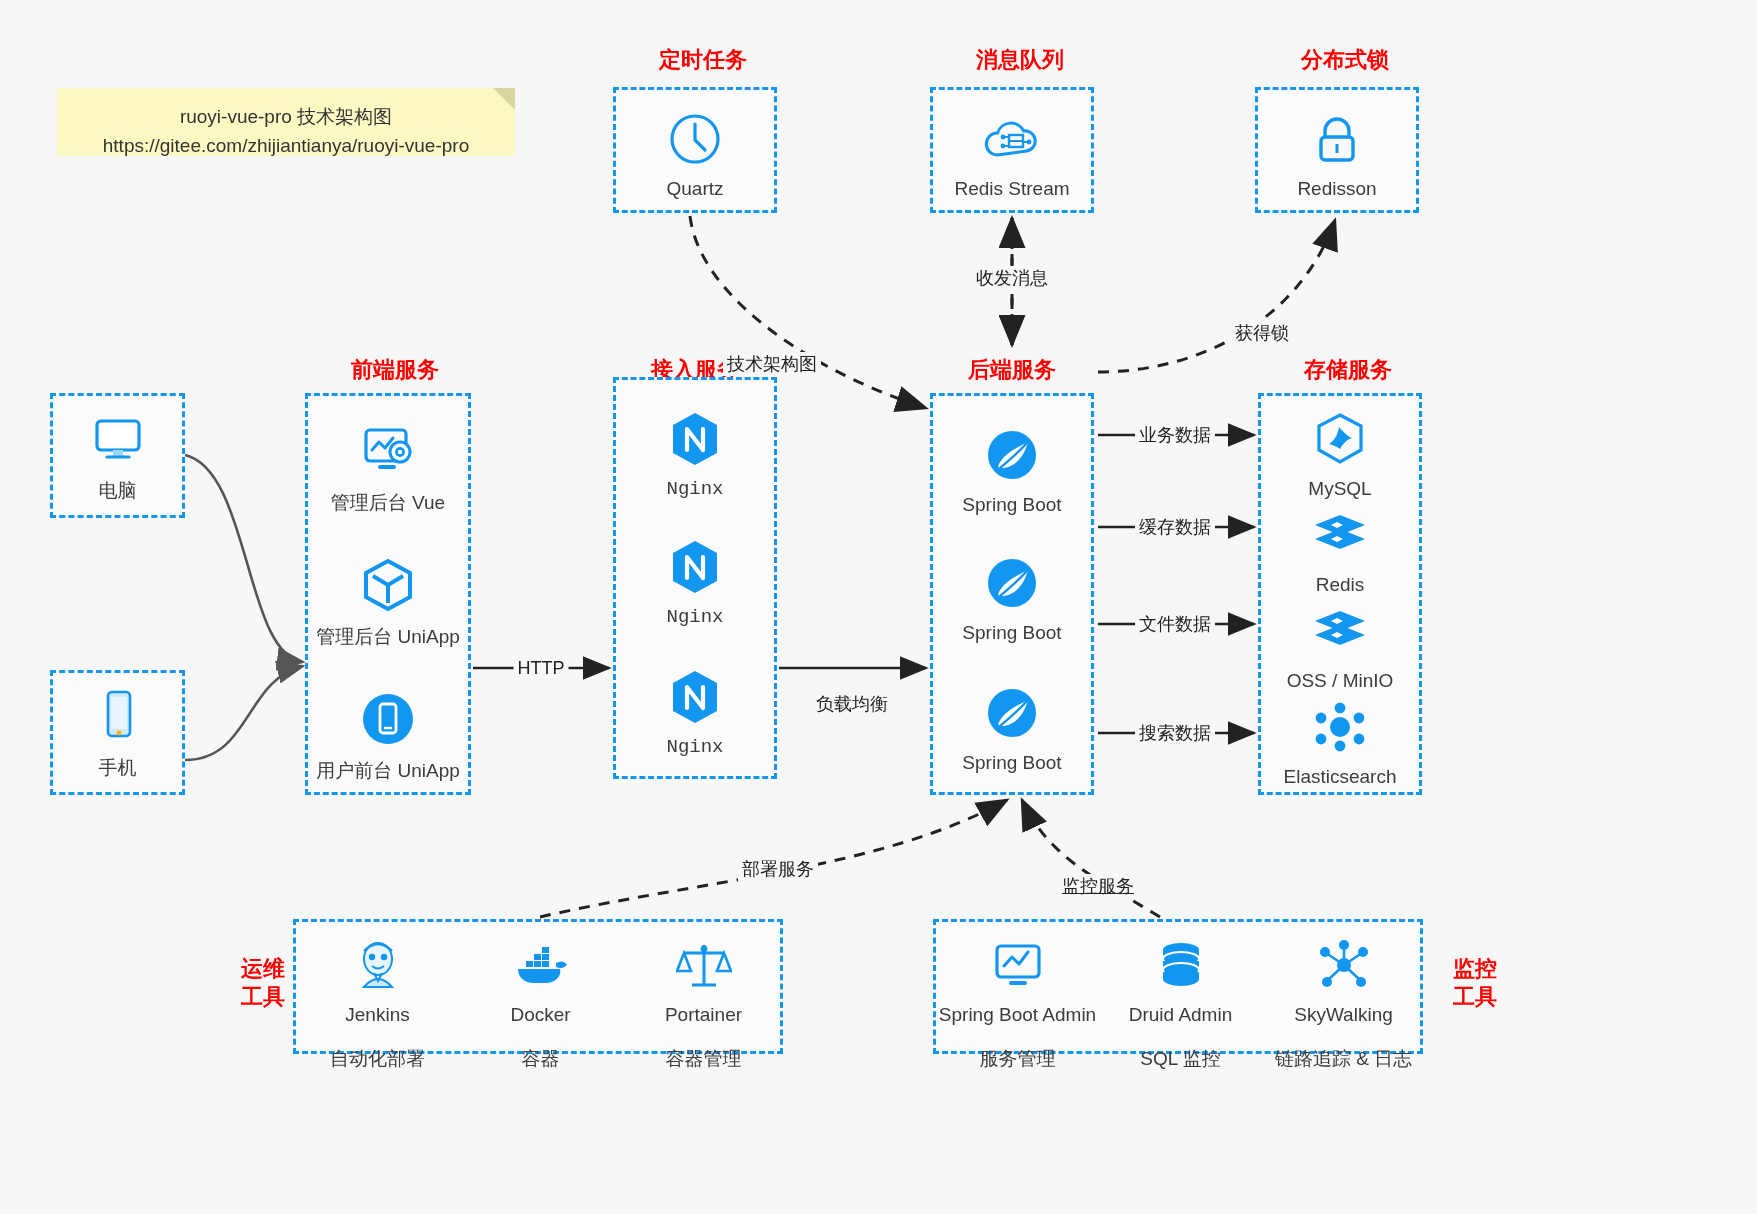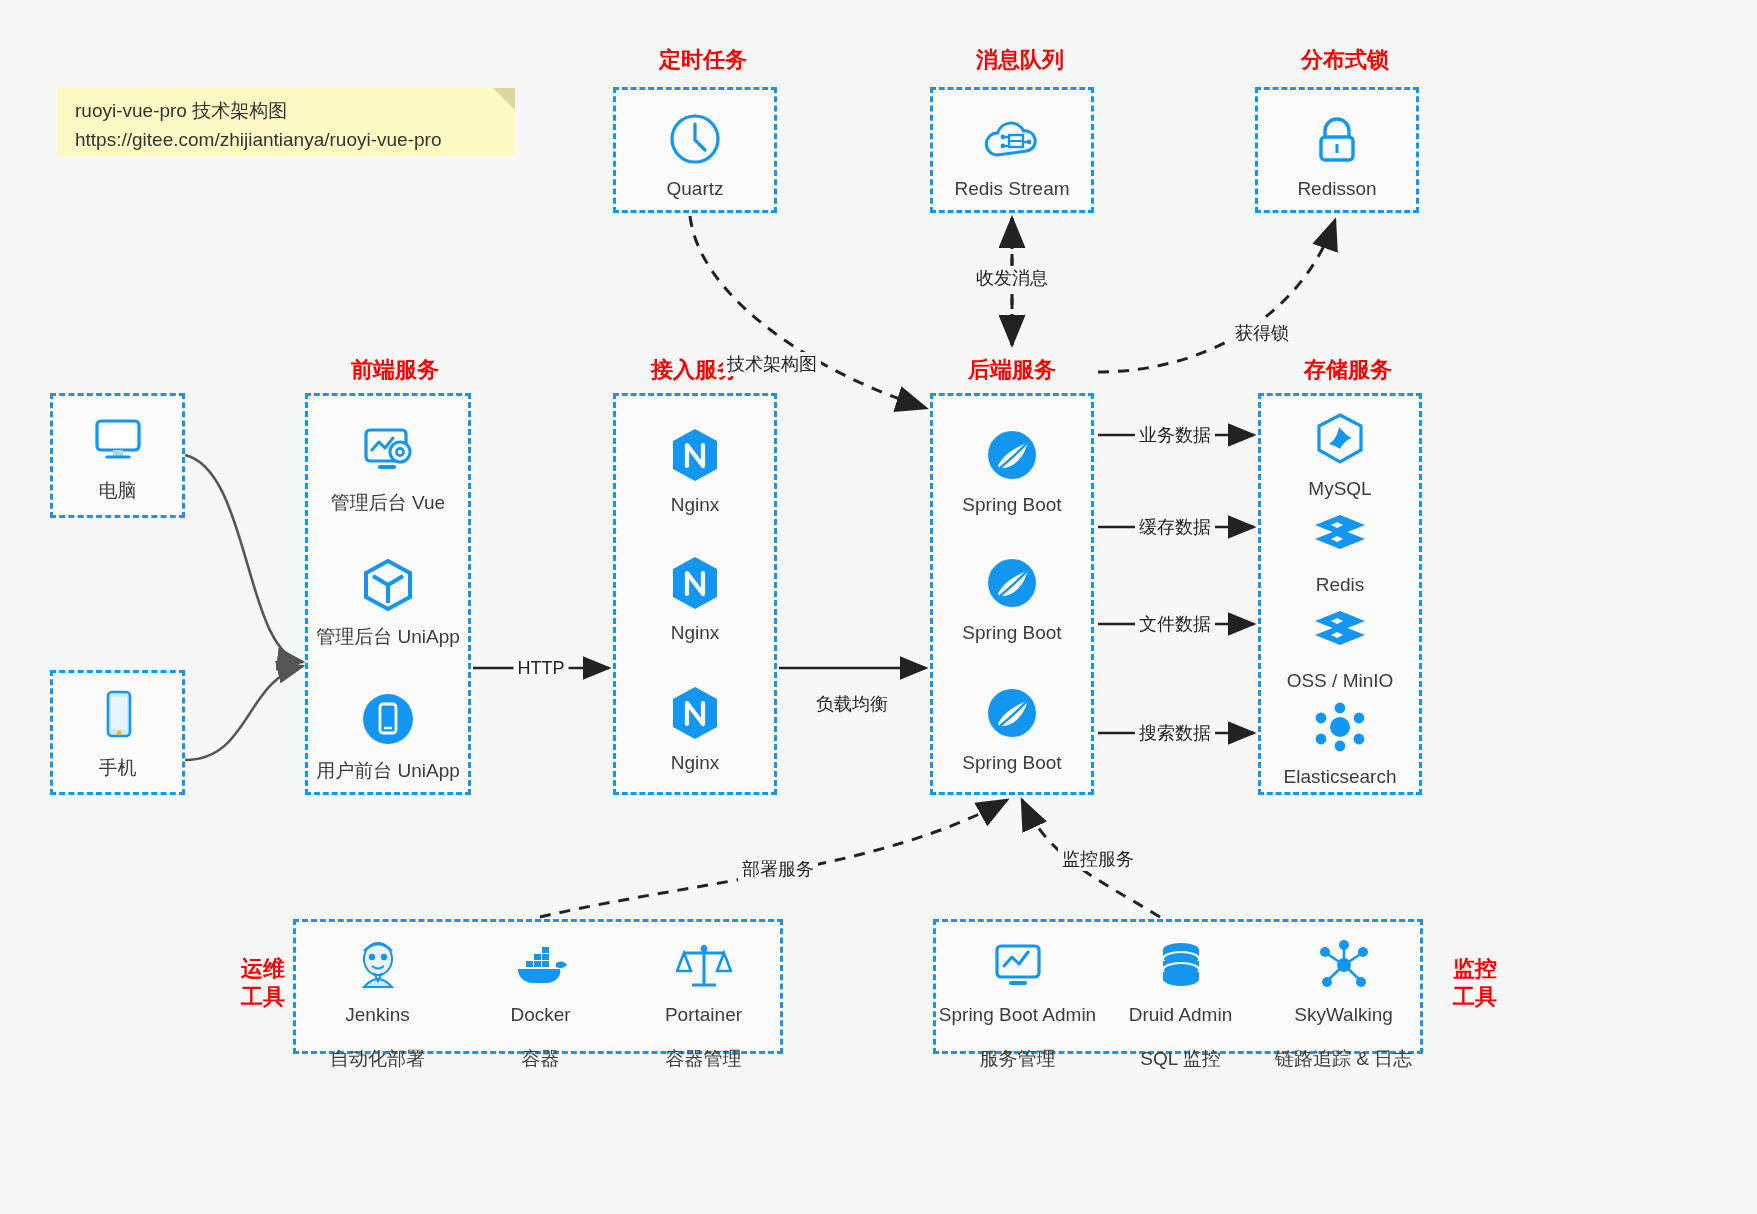--- a/index.html
+++ b/index.html
@@ -8,22 +8,22 @@
     background: #f7f7f7;
     font-family: "Liberation Sans", "DejaVu Sans", sans-serif;
     position: relative;
     overflow: hidden;
   }
   #canvas { position: absolute; inset: 0; }
   svg.wires { position: absolute; left: 0; top: 0; width: 1757px; height: 1214px; pointer-events: none; }
 
   .note {
     position: absolute; left: 57px; top: 88px; width: 458px; height: 68px;
-    background: #fcf9c2; padding: 8px 18px 0 18px;
-    font-size: 19px; color: #333; line-height: 1.55;
+    background: #fcf9c2; padding: 14px 18px 0 18px;
+    font-size: 19px; color: #333; line-height: 1.55; text-align: center;
   }
   .note .fold {
     position: absolute; right: 0; top: 0; width: 0; height: 0;
     border-top: 22px solid #d9d6a0; border-left: 22px solid transparent;
   }
 
   .sect-title {
     position: absolute; color: #ff0000; font-weight: bold; font-size: 22px;
     text-align: center; white-space: nowrap;
   }
@@ -165,21 +165,21 @@
           <path d="M28 5 L50 17 L50 41 L28 53 L6 41 L6 17 Z" fill="none" stroke="#1296f0" stroke-width="4"></path>
           <path d="M28 29 L28 47" stroke="#1296f0" stroke-width="4"></path>
           <path d="M28 29 L13 20" stroke="#1296f0" stroke-width="4"></path>
           <path d="M28 29 L43 20" stroke="#1296f0" stroke-width="4"></path>
         </svg>
       </div>
       <div class="lbl">管理后台 UniApp</div>
     </div>
   </div>
 
-  <div class="dashbox" style="left:613px;top:393px;width:164px;height:402px;">
+  <div class="dashbox" style="left:613px;top:377px;width:164px;height:402px;font-family:Liberation Mono, monospace;">
     <div class="node" style="top:28px;">
       <div class="ico">
         <svg width="52" height="58" viewBox="0 0 52 58">
           <path d="M26 3 L48 15 L48 43 L26 55 L4 43 L4 15 Z" fill="#1296f0"></path>
           <path d="M18 40 L18 19 L34 40 L34 19" fill="none" stroke="#ffffff" stroke-width="4.2" stroke-linejoin="round" stroke-linecap="round"></path>
         </svg>
       </div>
       <div class="lbl">Nginx</div>
     </div>
     <div class="node" style="top:156px;">
@@ -433,15 +433,15 @@
   <div class="edge-label" style="left:541px;top:668px;">HTTP</div>
   <div class="edge-label" style="left:852px;top:668px;margin-top:36px;">负载均衡</div>
   <div class="edge-label" style="left:772px;top:364px;">技术架构图</div>
   <div class="edge-label" style="left:1012px;top:278px;">收发消息</div>
   <div class="edge-label" style="left:1262px;top:333px;">获得锁</div>
   <div class="edge-label" style="left:1175px;top:435px;">业务数据</div>
   <div class="edge-label" style="left:1175px;top:527px;">缓存数据</div>
   <div class="edge-label" style="left:1175px;top:624px;">文件数据</div>
   <div class="edge-label" style="left:1175px;top:733px;">搜索数据</div>
   <div class="edge-label" style="left:778px;top:869px;">部署服务</div>
-  <div class="edge-label" style="left:1098px;top:859px;">监控服务</div>
+  <div class="edge-label" style="left:1098px;top:886px;text-decoration:underline;">监控服务</div>
 
 </div>
 
 </body></html>

